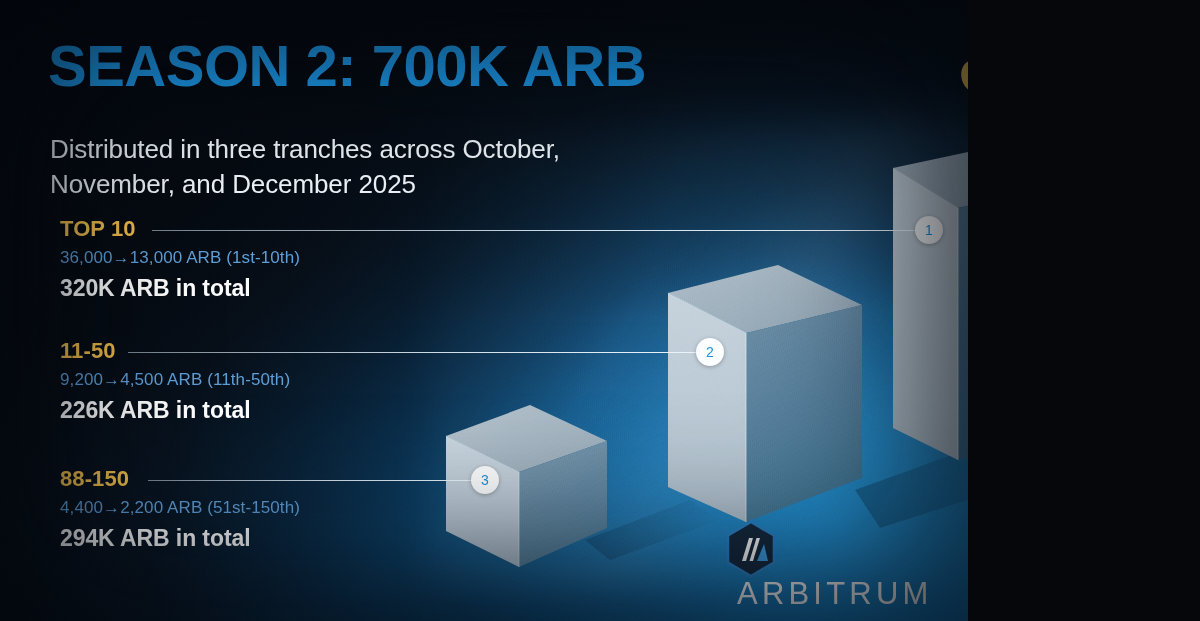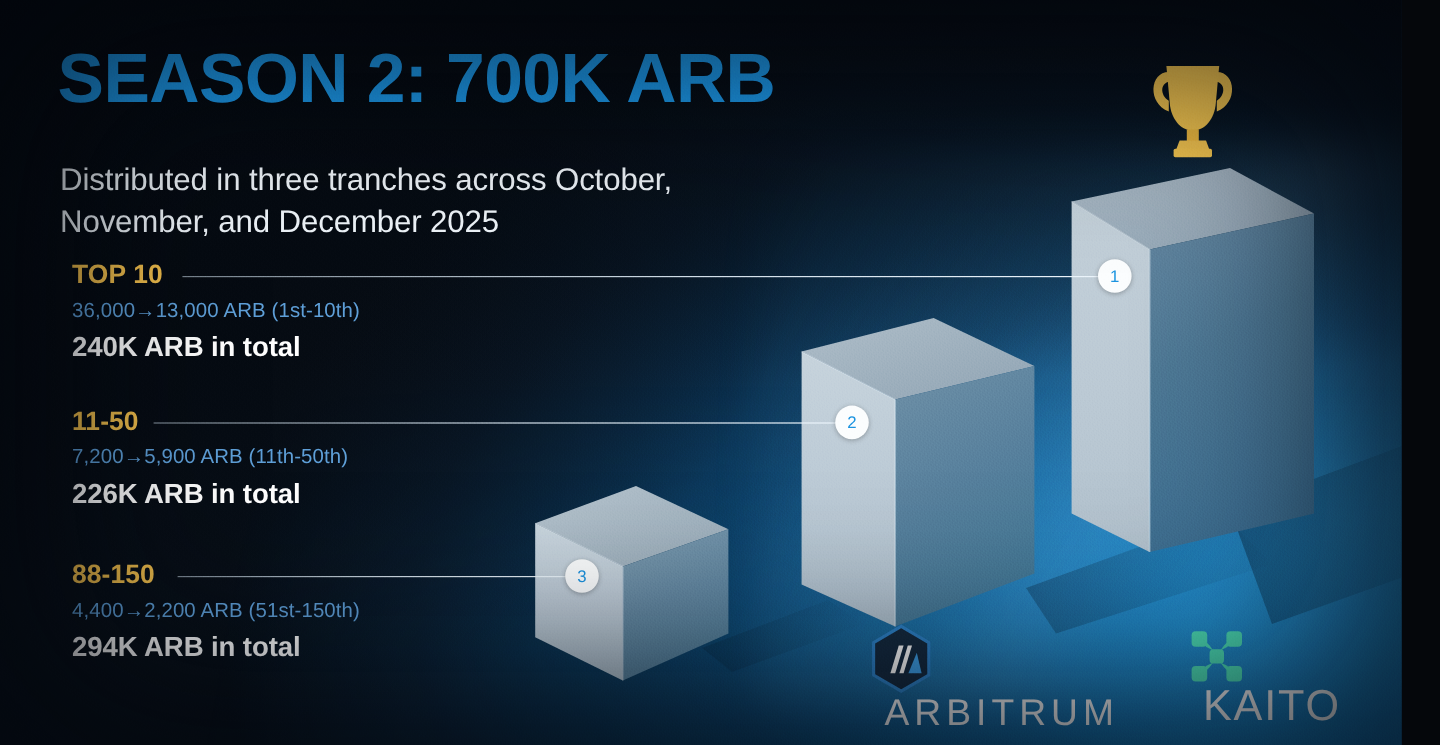--- a/index.html
+++ b/index.html
@@ -2,21 +2,21 @@
 <html><head>
 <meta charset="utf-8">
 <style>
   html, body {
     margin: 0;
     padding: 0;
     background: #05070b;
   }
   #stage {
     position: relative;
-    width: 1168px;
+    width: 968px;
     height: 621px;
     overflow: hidden;
     font-family: "Liberation Sans", sans-serif;
     background: #0a1420;
     -webkit-font-smoothing: antialiased;
   }
 
   
   .bg-base {
     position: absolute; inset: 0;
@@ -302,26 +302,26 @@
   <div class="leader" style="left:128px; top:352px; width:575px;"></div>
   <div class="leader" style="left:148px; top:480px; width:330px;"></div>
 
   <div class="marker" style="left:915px; top:216px;">1</div>
   <div class="marker" style="left:696px; top:338px;">2</div>
   <div class="marker" style="left:471px; top:466px;">3</div>
 
   <div class="tranche" style="top:218px;">
     <div class="tranche-rank">TOP 10</div>
     <div class="tranche-range">36,000→13,000 ARB (1st-10th)</div>
-    <div class="tranche-total">240K ARB in total</div>
+    <div class="tranche-total">320K ARB in total</div>
   </div>
 
   <div class="tranche" style="top:340px;">
     <div class="tranche-rank">11-50</div>
-    <div class="tranche-range">7,200→5,900 ARB (11th-50th)</div>
+    <div class="tranche-range">9,200→4,500 ARB (11th-50th)</div>
     <div class="tranche-total">226K ARB in total</div>
   </div>
 
   <div class="tranche" style="top:468px;">
     <div class="tranche-rank">88-150</div>
     <div class="tranche-range">4,400→2,200 ARB (51st-150th)</div>
     <div class="tranche-total">294K ARB in total</div>
   </div>
 
   <div class="logo-row" style="left:724px; top:520px;">

